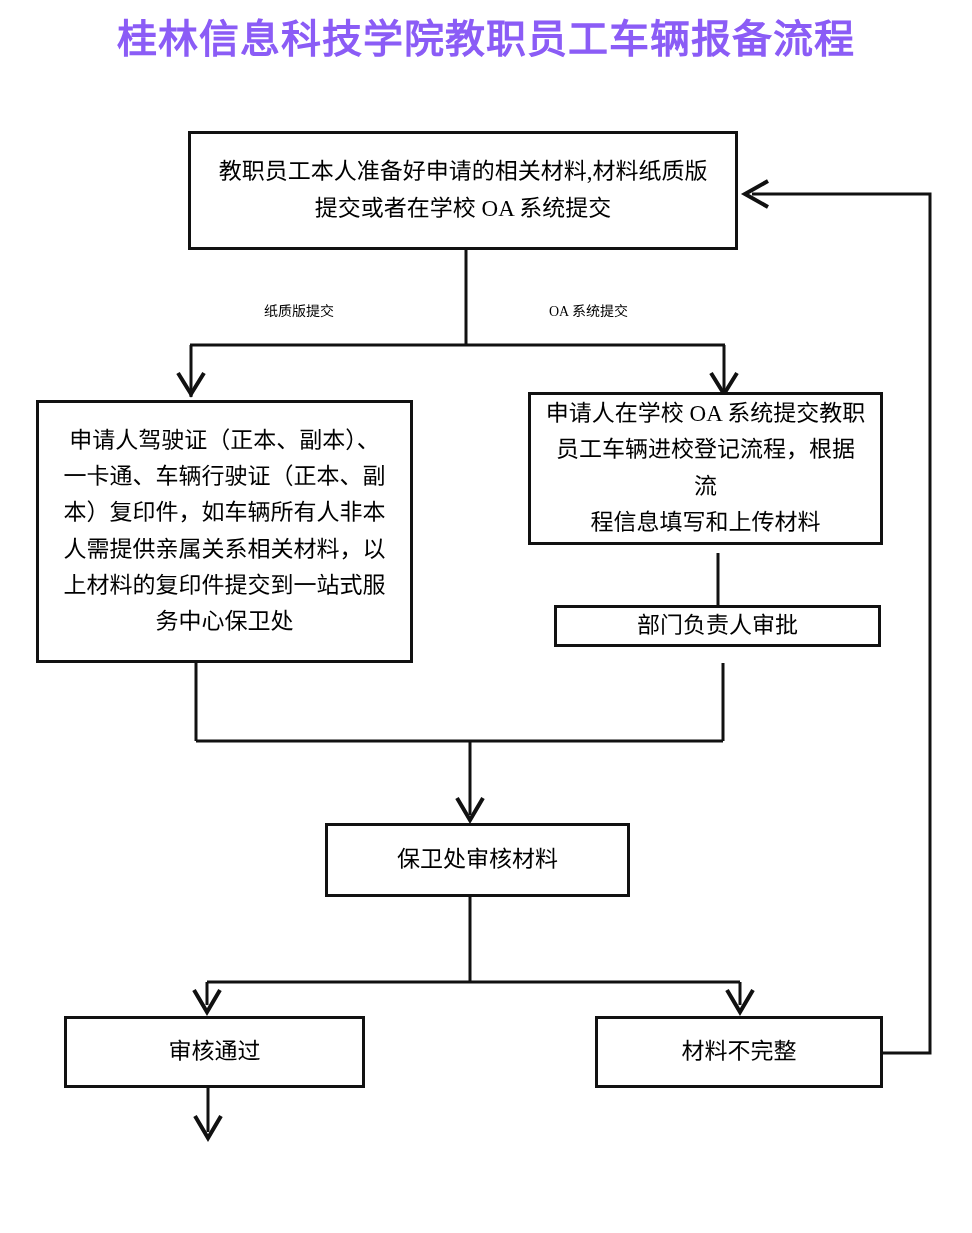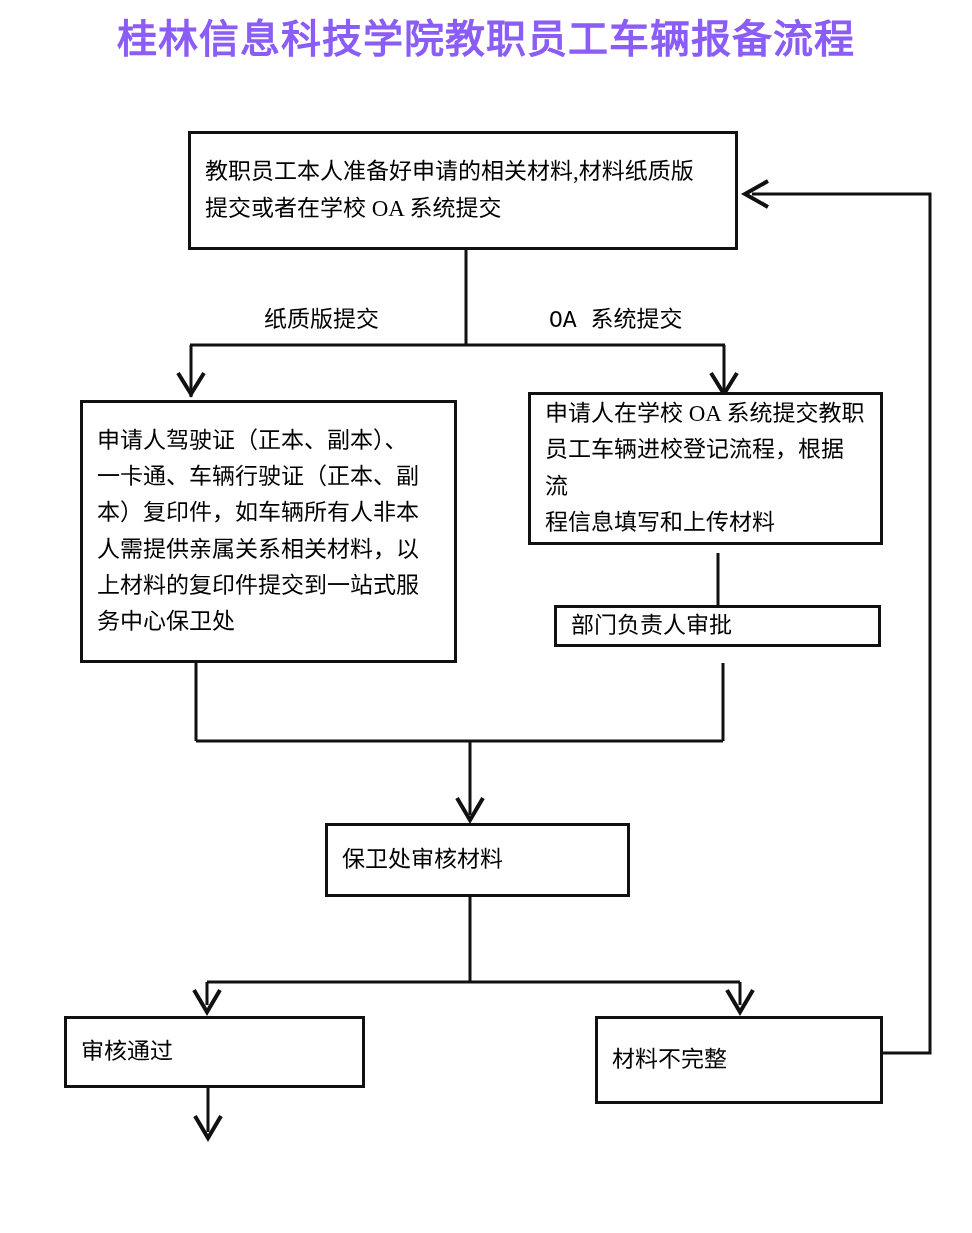--- a/index.html
+++ b/index.html
@@ -44,39 +44,39 @@
     pointer-events: none;
   }
   .node {
     position: absolute;
     box-sizing: border-box;
     border: 3px solid #111111;
     background: #ffffff;
     display: flex;
     align-items: center;
     justify-content: center;
-    text-align: left;
+    text-align: center;
     padding: 6px 14px;
     font-family: "Liberation Serif", "DejaVu Serif", serif;
     font-size: 23px;
     line-height: 1.58;
     color: #000000;
   }
   .node .node-text {
     display: block;
     width: 100%;
     white-space: pre-line;
   }
   .node.single-line {
     line-height: 1.2;
   }
   .edge-label {
     position: absolute;
     font-family: "Liberation Serif", "DejaVu Serif", serif;
-    font-size: 23px;
+    font-size: 14px;
     color: #000000;
     white-space: nowrap;
     background: transparent;
   }
   svg line, svg polyline, svg path {
     stroke: #111111;
     stroke-width: 3;
     fill: none;
   }
   svg polyline.arrow-chevron {
@@ -153,21 +153,21 @@
       <polyline points="883,1053 930,1053 930,194 752,194"></polyline>
       <polyline class="arrow-chevron" points="768,181 745,194 768,207"></polyline>
     </g>
   </svg>
 
   <div class="node" style="left:188px; top:131px; width:550px; height:119px;">
     <span class="node-text">教职员工本人准备好申请的相关材料,材料纸质版
 提交或者在学校 OA 系统提交</span>
   </div>
 
-  <div class="node" style="left:36px; top:400px; width:377px; height:263px;margin-left:44px;">
+  <div class="node" style="left:36px; top:400px; width:377px; height:263px;">
     <span class="node-text">申请人驾驶证（正本、副本）、
 一卡通、车辆行驶证（正本、副
 本）复印件，如车辆所有人非本
 人需提供亲属关系相关材料，以
 上材料的复印件提交到一站式服
 务中心保卫处</span>
   </div>
 
   <div class="node" style="left:528px; top:392px; width:355px; height:153px;">
     <span class="node-text">申请人在学校 OA 系统提交教职
@@ -180,22 +180,22 @@
   </div>
 
   <div class="node single-line" style="left:325px; top:823px; width:305px; height:74px;">
     <span class="node-text">保卫处审核材料</span>
   </div>
 
   <div class="node single-line" style="left:64px; top:1016px; width:301px; height:72px;">
     <span class="node-text">审核通过</span>
   </div>
 
-  <div class="node single-line" style="left:595px; top:1016px; width:288px; height:88px;">
+  <div class="node single-line" style="left:595px; top:1016px; width:288px; height:72px;">
     <span class="node-text">材料不完整</span>
   </div>
 
 
   <div class="edge-label" style="left:264px; top:300px;">纸质版提交</div>
 
-  <div class="edge-label" style="left:549px; top:300px;font-family:Liberation Mono, monospace;">OA 系统提交</div>
+  <div class="edge-label" style="left:549px; top:300px;">OA 系统提交</div>
 
 </div>
 
 </body></html>

